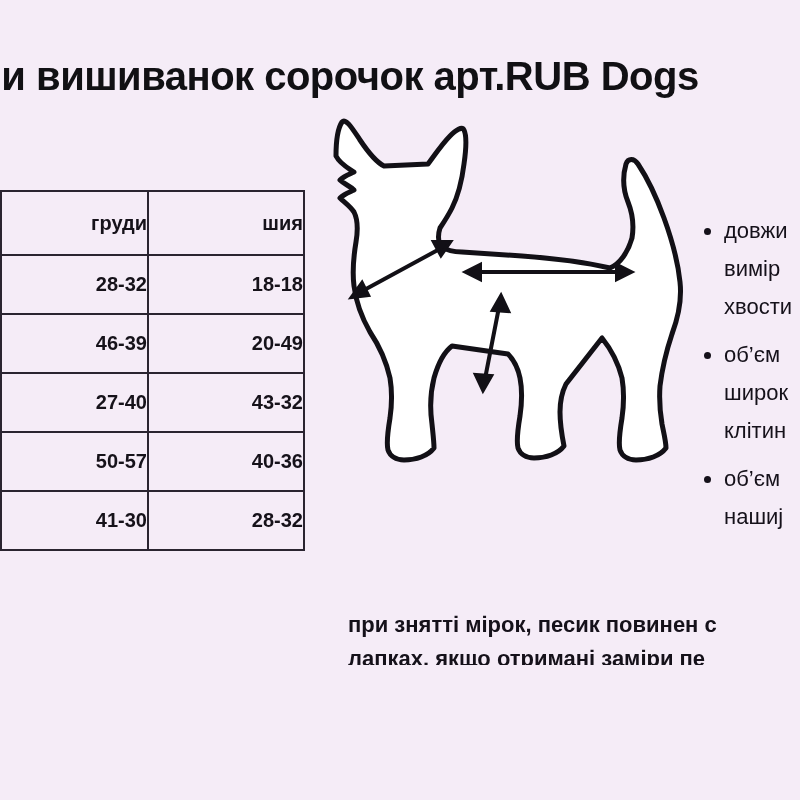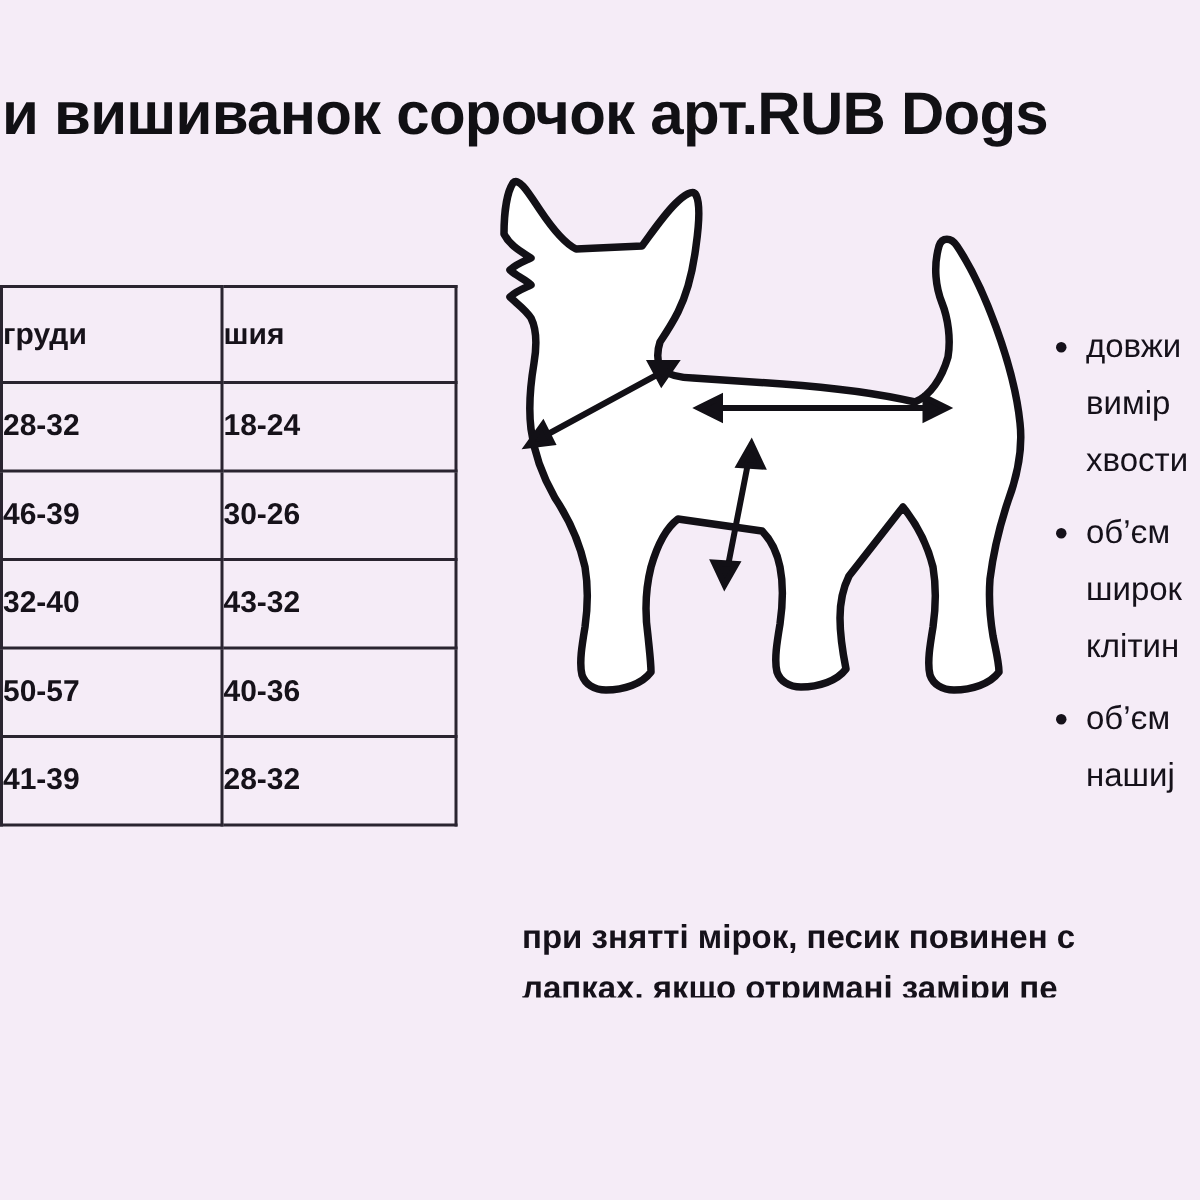--- a/index.html
+++ b/index.html
@@ -41,21 +41,21 @@
   #size-table {
     position: absolute;
     left: -118px;
     top: 190px;
     width: 421px;
     border-collapse: collapse;
     table-layout: fixed;
   }
   #size-table td, #size-table th {
     border: 2px solid #2a2430;
-    text-align: left;
+    text-align: right;
     font-size: 20px;
     font-weight: 700;
     color: #16121a;
     background: #f5ecf7;
     height: 57px;
     padding: 0;
     font-family: "Liberation Sans", sans-serif;
   }
   #size-table th {
     height: 62px;
@@ -136,40 +136,40 @@
       <tr>
         <th>а</th>
         <th>груди</th>
         <th>шия</th>
       </tr>
     </thead>
     <tbody>
       <tr>
         <td></td>
         <td>28-32</td>
-        <td>18-24</td>
+        <td>18-18</td>
       </tr>
       <tr>
         <td></td>
         <td>46-39</td>
-        <td>30-26</td>
-      </tr>
-      <tr>
-        <td></td>
-        <td>32-40</td>
+        <td>20-49</td>
+      </tr>
+      <tr>
+        <td></td>
+        <td>27-40</td>
         <td>43-32</td>
       </tr>
       <tr>
         <td></td>
         <td>50-57</td>
         <td>40-36</td>
       </tr>
       <tr>
         <td></td>
-        <td>41-39</td>
+        <td>41-30</td>
         <td>28-32</td>
       </tr>
     </tbody>
   </table>
 
   <div id="dog-wrap">
     <svg width="380" height="400" viewBox="0 0 380 400" xmlns="http://www.w3.org/2000/svg">
       <g fill="#ffffff" stroke="#121016" stroke-width="5" stroke-linejoin="round" stroke-linecap="round">
         <path d="M14,44
                  C14,30 16,16 20,10

